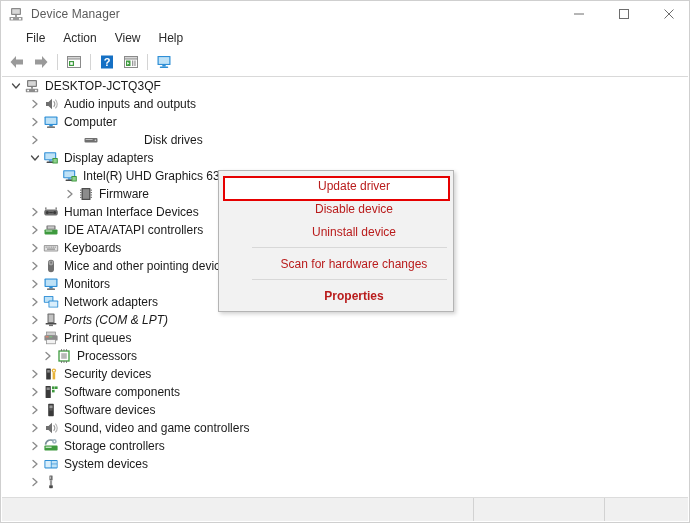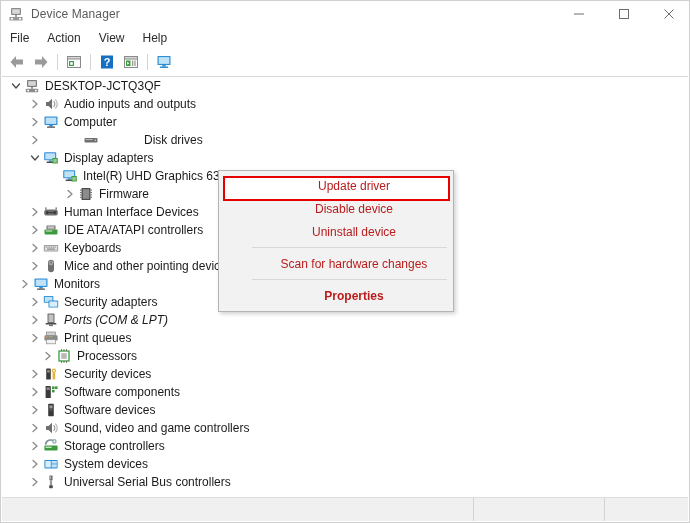--- a/index.html
+++ b/index.html
@@ -59,21 +59,21 @@
 
   
   .menubar {
     position: absolute;
     left: 0; top: 26px;
     width: 690px;
     height: 22px;
     background: #ffffff;
     display: flex;
     align-items: center;
-    padding-left: 0;
+    padding-left: 16px;
     box-sizing: border-box;
   }
   .menuitem {
     font-size: 12px;
     color: #2b2b2b;
     padding: 2px 9px;
     white-space: nowrap;
   }
 
   
@@ -455,21 +455,21 @@
               <path d="M3 1.5 L7 5 L3 8.5" fill="none" stroke="#8a8a8a" stroke-width="1.3" stroke-linecap="round" stroke-linejoin="round"></path>
             </svg>
           </span>
           <span class="ticon"><svg width="16" height="16" viewBox="0 0 16 16">
               <rect x="5" y="1.8" width="6" height="12.4" rx="3" fill="#6f6f6f"></rect>
               <rect x="5.6" y="2.4" width="4.8" height="5" rx="2.4" fill="#a5a5a5"></rect>
               <rect x="7.6" y="3.4" width="0.9" height="2.4" rx="0.45" fill="#4a4a4a"></rect>
             </svg></span>
           <span class="tlabel">Mice and other pointing devices</span>
         </div>
-        <div class="row" style="padding-left: 15px;">
+        <div class="row" style="padding-left: 25px;">
           <span class="expander">
             <svg width="10" height="10" viewBox="0 0 10 10">
               <path d="M3 1.5 L7 5 L3 8.5" fill="none" stroke="#8a8a8a" stroke-width="1.3" stroke-linecap="round" stroke-linejoin="round"></path>
             </svg>
           </span>
           <span class="ticon"><svg width="16" height="16" viewBox="0 0 16 16">
               <rect x="1.5" y="2.5" width="13" height="8.5" rx="0.8" fill="#2f8fd6"></rect>
               <rect x="2.7" y="3.6" width="10.6" height="6.3" fill="#bfe2f7"></rect>
               <rect x="6.3" y="11" width="3.4" height="1.5" fill="#2f8fd6"></rect>
               <rect x="4" y="12.4" width="8" height="1.4" rx="0.6" fill="#4a4a4a"></rect>
@@ -481,21 +481,21 @@
             <svg width="10" height="10" viewBox="0 0 10 10">
               <path d="M3 1.5 L7 5 L3 8.5" fill="none" stroke="#8a8a8a" stroke-width="1.3" stroke-linecap="round" stroke-linejoin="round"></path>
             </svg>
           </span>
           <span class="ticon"><svg width="16" height="16" viewBox="0 0 16 16">
               <rect x="0.8" y="2" width="9.6" height="6.8" rx="0.7" fill="#2f8fd6"></rect>
               <rect x="1.8" y="2.9" width="7.6" height="5" fill="#bfe2f7"></rect>
               <rect x="5.5" y="6.6" width="9.7" height="7" rx="0.7" fill="#2f8fd6"></rect>
               <rect x="6.4" y="7.5" width="7.9" height="5.2" fill="#d9eefb"></rect>
             </svg></span>
-          <span class="tlabel">Security adapters</span>
+          <span class="tlabel">Network adapters</span>
         </div>
         <div class="row" style="padding-left: 25px; font-style: italic;">
           <span class="expander">
             <svg width="10" height="10" viewBox="0 0 10 10">
               <path d="M3 1.5 L7 5 L3 8.5" fill="none" stroke="#8a8a8a" stroke-width="1.3" stroke-linecap="round" stroke-linejoin="round"></path>
             </svg>
           </span>
           <span class="ticon"><svg width="16" height="16" viewBox="0 0 16 16">
               <rect x="4.5" y="1.6" width="7" height="9.4" rx="0.6" fill="#6f6f6f"></rect>
               <rect x="5.6" y="2.6" width="4.8" height="7.4" fill="#c2c2c2"></rect>
@@ -627,21 +627,20 @@
             <svg width="10" height="10" viewBox="0 0 10 10">
               <path d="M3 1.5 L7 5 L3 8.5" fill="none" stroke="#8a8a8a" stroke-width="1.3" stroke-linecap="round" stroke-linejoin="round"></path>
             </svg>
           </span>
           <span class="ticon"><svg width="16" height="16" viewBox="0 0 16 16">
               <rect x="6.4" y="1.6" width="3.2" height="4.6" rx="0.5" fill="#6f6f6f"></rect>
               <rect x="7.2" y="2.6" width="0.8" height="2.2" fill="#d4d4d4"></rect>
               <rect x="6.9" y="6.2" width="2.2" height="5.2" fill="#9a9a9a"></rect>
               <rect x="6.2" y="11.2" width="3.6" height="3" rx="0.6" fill="#4a4a4a"></rect>
             </svg></span>
-          <span class="tlabel">Universal Serial Bus controllers</span>
         </div>
       </div>
   </div>
 
   <div class="ctxmenu">
     <div class="redbox" style="border-color: rgb(230, 0, 0);"></div>
     <div id="ctx-root">
         <div class="ctxitem highlight">
           <span>Update driver</span>
         </div>

